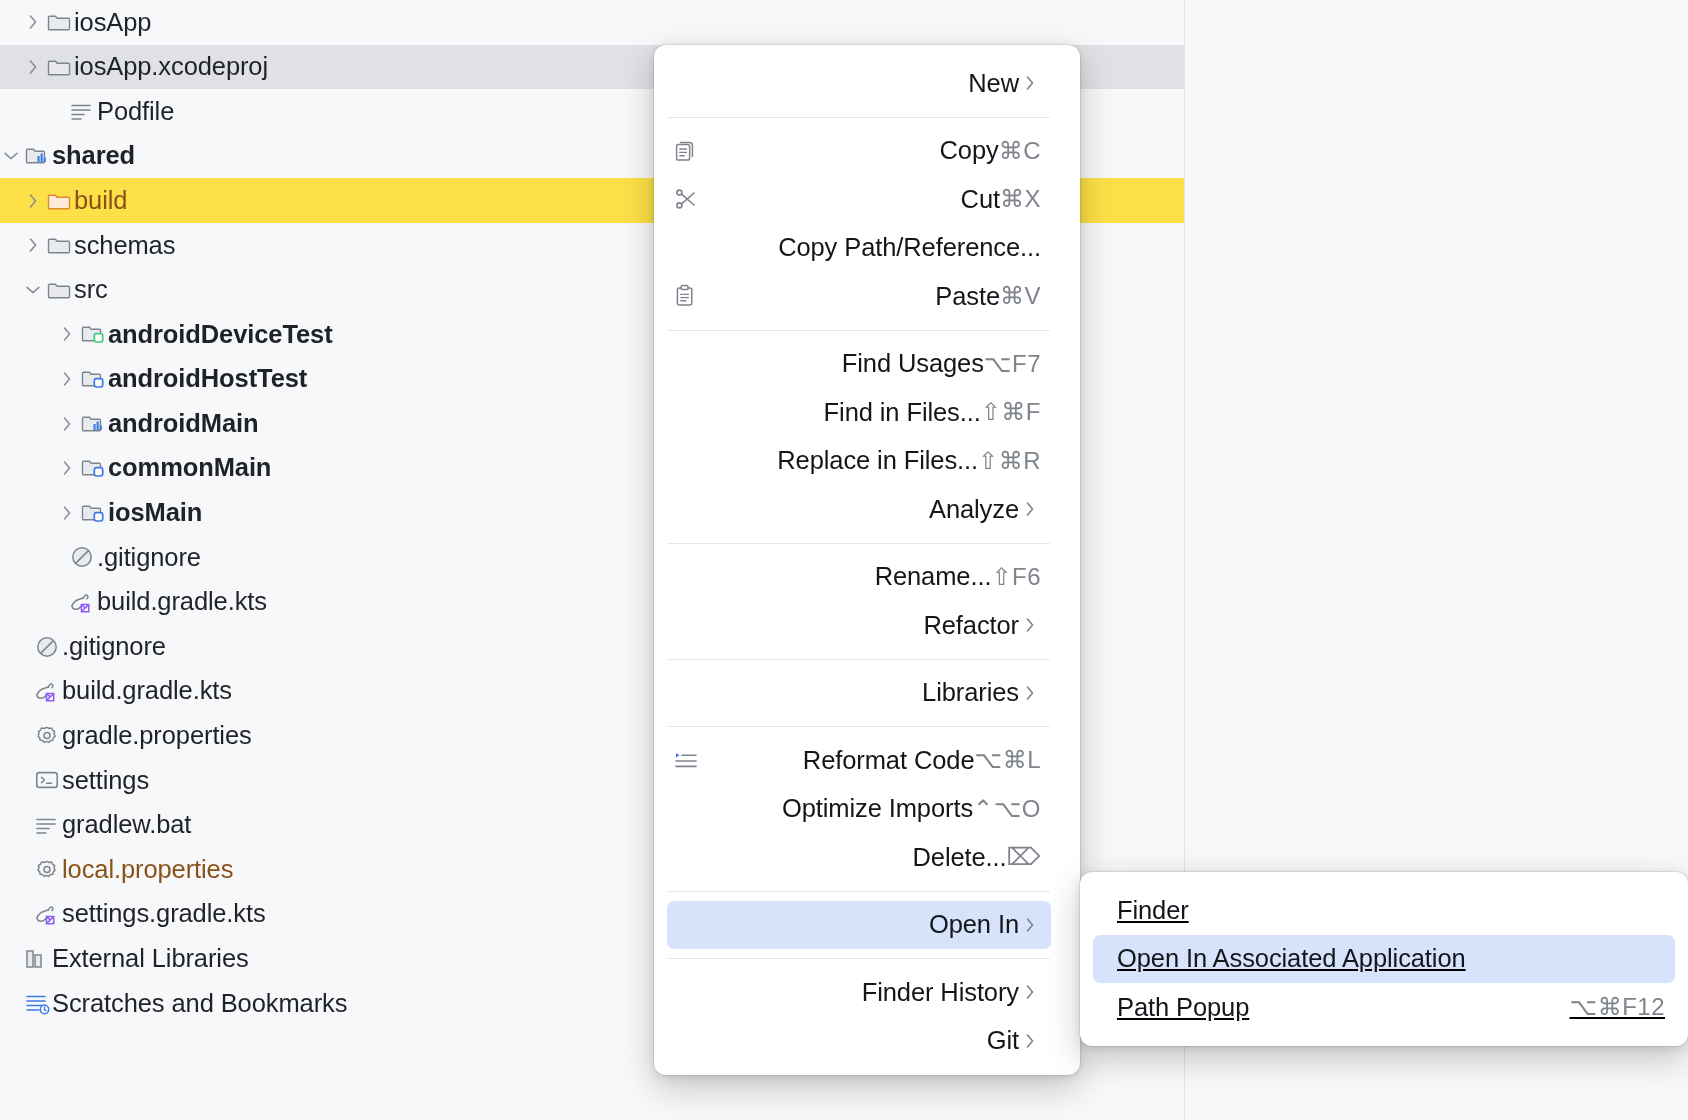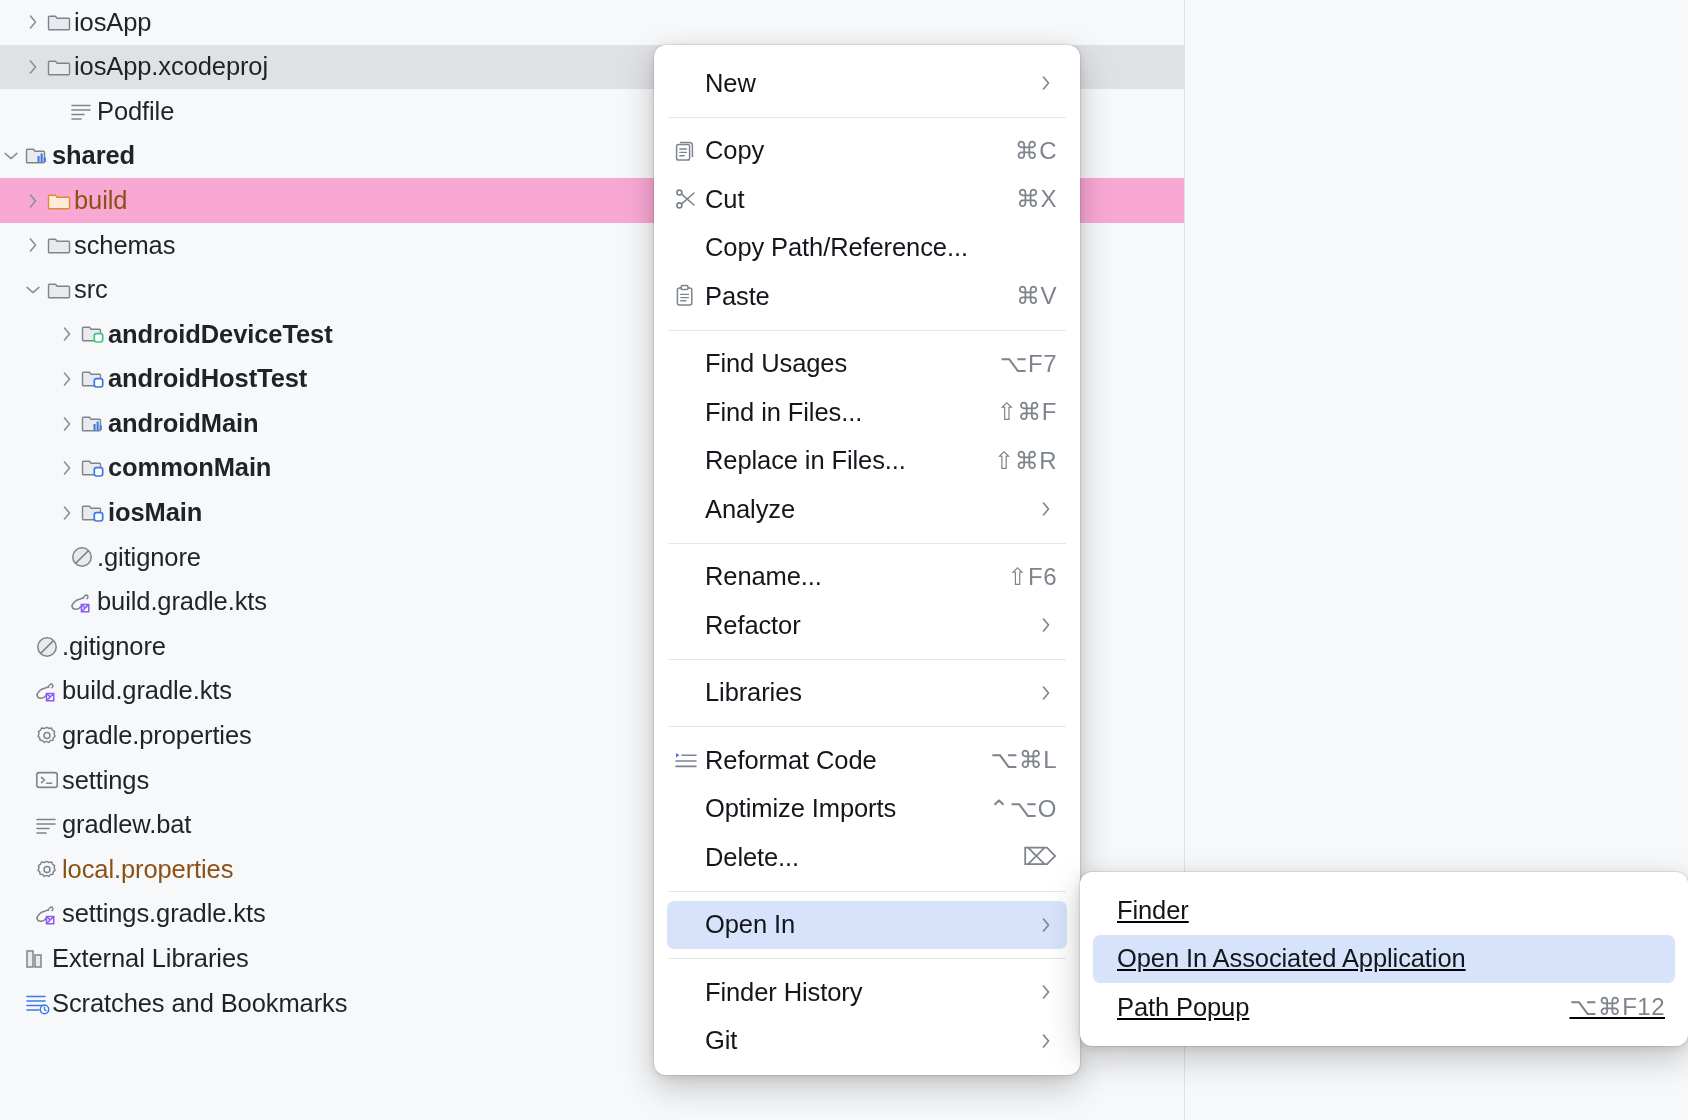--- a/index.html
+++ b/index.html
@@ -19,42 +19,42 @@
   .editor-area {
     position:absolute; left:1186px; top:0; width:502px; height:1120px;
     background:#f7f8fa;
   }
 
   .tree-row {
     position:relative; display:flex; align-items:center;
     height:44.6px; width:1185px; padding-left:0; white-space:nowrap;
   }
   .tree-row.selected { background:#dfe1e5; }
-  .tree-row.marked { background:#f9a8d4; }
+  .tree-row.marked { background:#fde047; }
 
   .arrow {
     width:22px; height:22px; flex:0 0 22px;
     display:flex; align-items:center; justify-content:center;
     color:#8a8f98;
   }
   .arrow svg { display:block; }
 
   .ico { flex:0 0 30px; width:30px; height:26px; display:flex; align-items:center; justify-content:center; }
   .ico svg { display:block; }
 
   .lbl { font-size:25.5px; color:#1f2328; letter-spacing:-0.1px; line-height:1; }
   .lbl.bold { font-weight:bold; }
   .lbl.orange { color:#8a5216; }
 
   
   .menu {
     position:absolute; left:654px; top:45px; width:426px;
     background:#ffffff; border-radius:12px;
     box-shadow:0 0 0 1px rgba(0,0,0,0.07), 0 12px 34px rgba(0,0,0,0.22), 0 2px 8px rgba(0,0,0,0.10);
-    padding:14px 0 10px 0; overflow:hidden;
+    padding:14px 16px 10px 0; overflow:hidden;text-align:right;
   }
   .mrow {
     position:relative; display:flex; align-items:center;
     height:48.5px; margin:0 13px; padding:0 10px 0 0; border-radius:7px;
   }
   .mrow.hl { background:#d7e3fb; }
   .mico { flex:0 0 38px; width:38px; height:26px; display:flex; align-items:center; justify-content:center; }
   .mico svg { display:block; }
   .mlbl { flex:1 1 auto; font-size:25.5px; color:#13161a; line-height:1; letter-spacing:-0.1px; }
   .mkey { font-size:24px; color:#7e838c; line-height:1; letter-spacing:0.5px; white-space:nowrap; }

